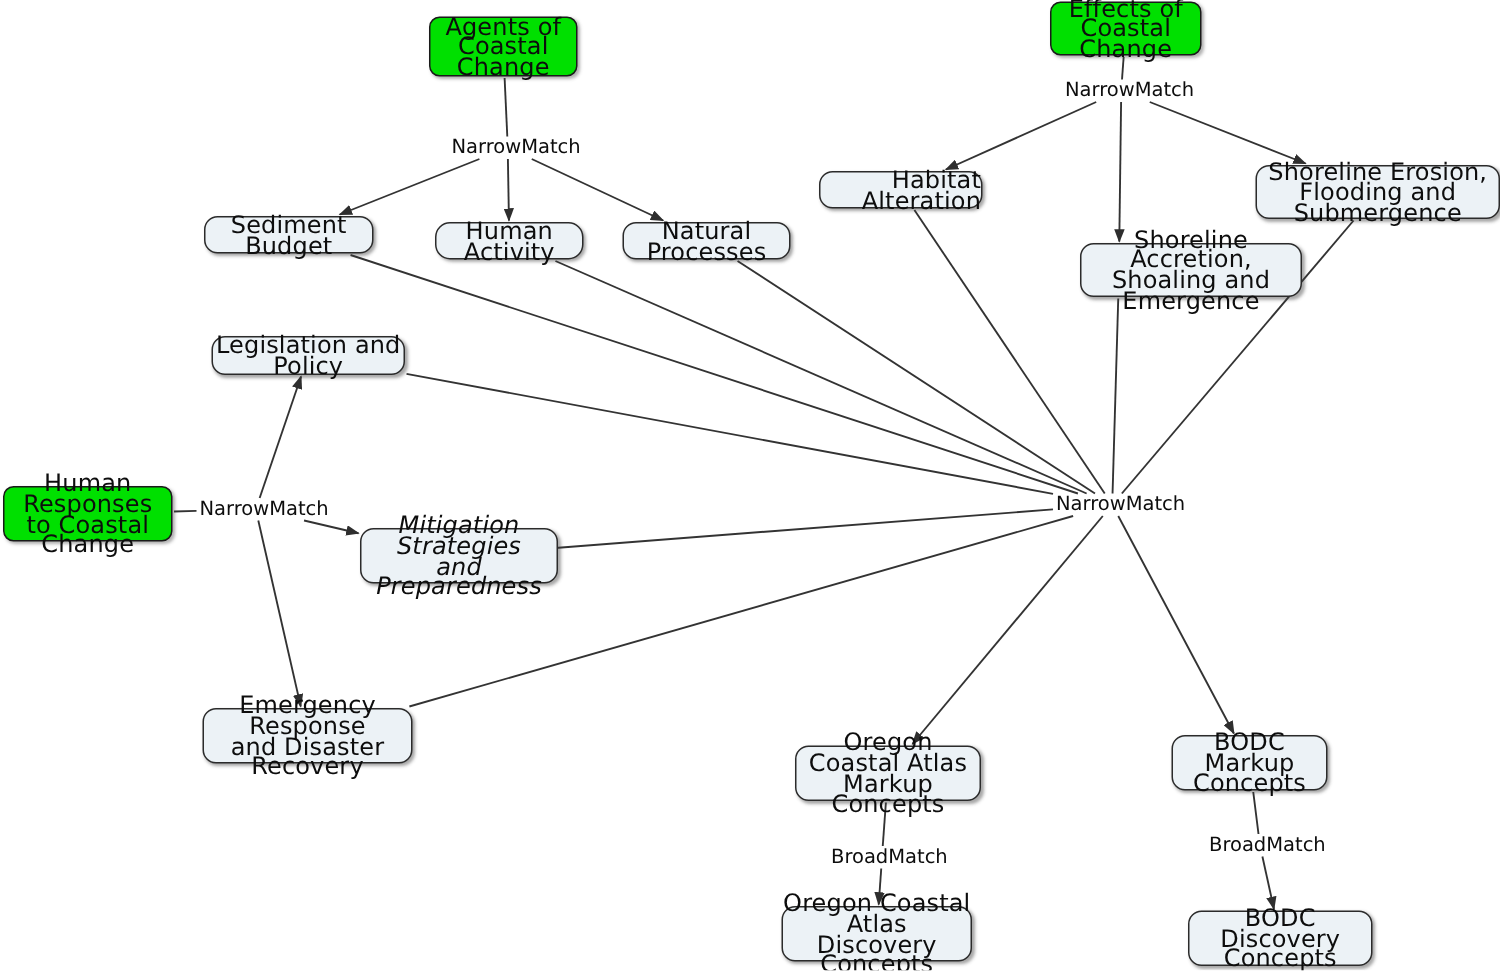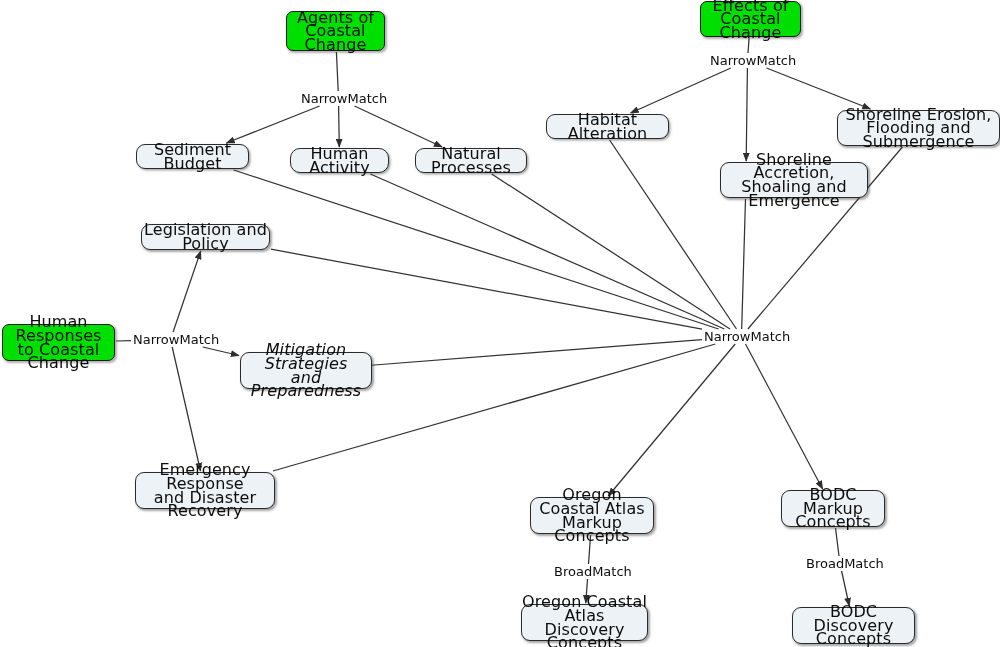--- a/index.html
+++ b/index.html
@@ -104,21 +104,21 @@
   <div id="node-layer">
       <div class="node root" style="left: 286px; top: 11px; width: 99px; height: 40px;">Agents of
 Coastal Change</div>
       <div class="node root" style="left: 700px; top: 1px; width: 101px; height: 36px;">Effects of
 Coastal Change</div>
       <div class="node root" style="left: 2px; top: 324px; width: 113px; height: 37px;">Human Responses
 to Coastal Change</div>
       <div class="node concept" style="left: 136px; top: 144px; width: 113px; height: 25px;">Sediment Budget</div>
       <div class="node concept" style="left: 290px; top: 148px; width: 99px; height: 25px; border-radius: 10px;">Human Activity</div>
       <div class="node concept" style="left: 415px; top: 148px; width: 112px; height: 25px;">Natural Processes</div>
-      <div class="node concept" style="left: 546px; top: 114px; width: 123px; height: 25px;">Habitat Alteration</div>
+      <div class="node concept" style="left: 546px; top: 114px; width: 109px; height: 25px; text-align: right;">Habitat Alteration</div>
       <div class="node concept" style="left: 672px; top: 162px; width: 148px; height: 36px; margin-left: 48px;">Shoreline Accretion,
 Shoaling and Emergence</div>
       <div class="node concept" style="left: 837px; top: 110px; width: 163px; height: 36px;">Shoreline Erosion,
 Flooding and Submergence</div>
       <div class="node concept" style="left: 141px; top: 224px; width: 129px; height: 26px;">Legislation and Policy</div>
       <div class="node concept" style="left: 240px; top: 352px; width: 132px; height: 37px; font-style: italic;">Mitigation Strategies
 and Preparedness</div>
       <div class="node concept" style="left: 135px; top: 472px; width: 140px; height: 37px;">Emergency Response
 and Disaster Recovery</div>
       <div class="node concept" style="left: 530px; top: 497px; width: 124px; height: 37px;">Oregon Coastal Atlas

